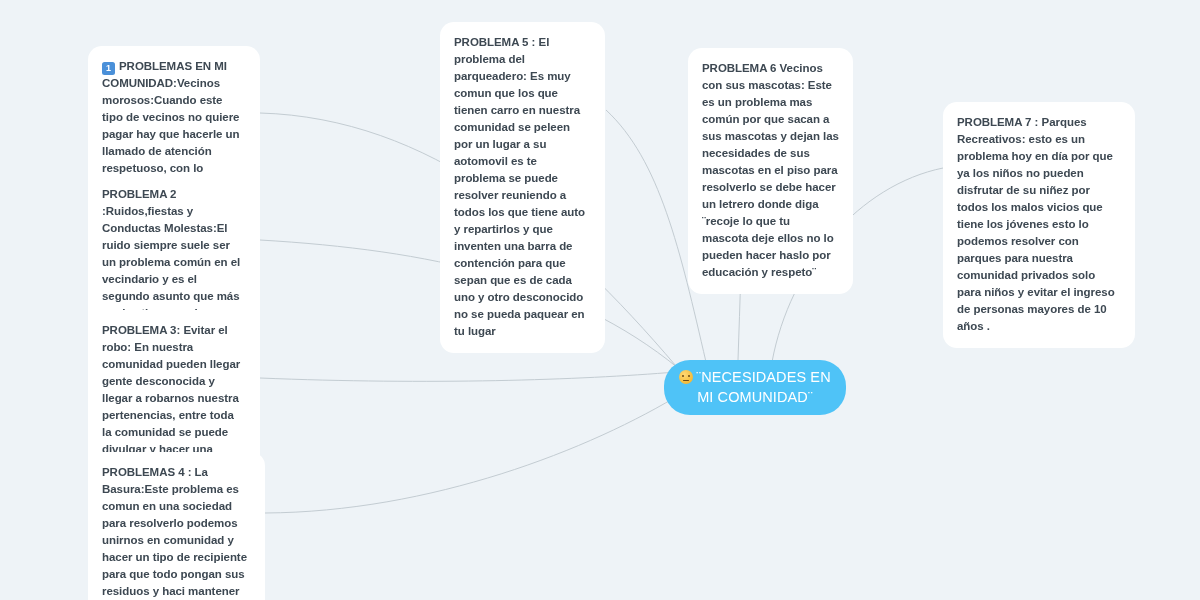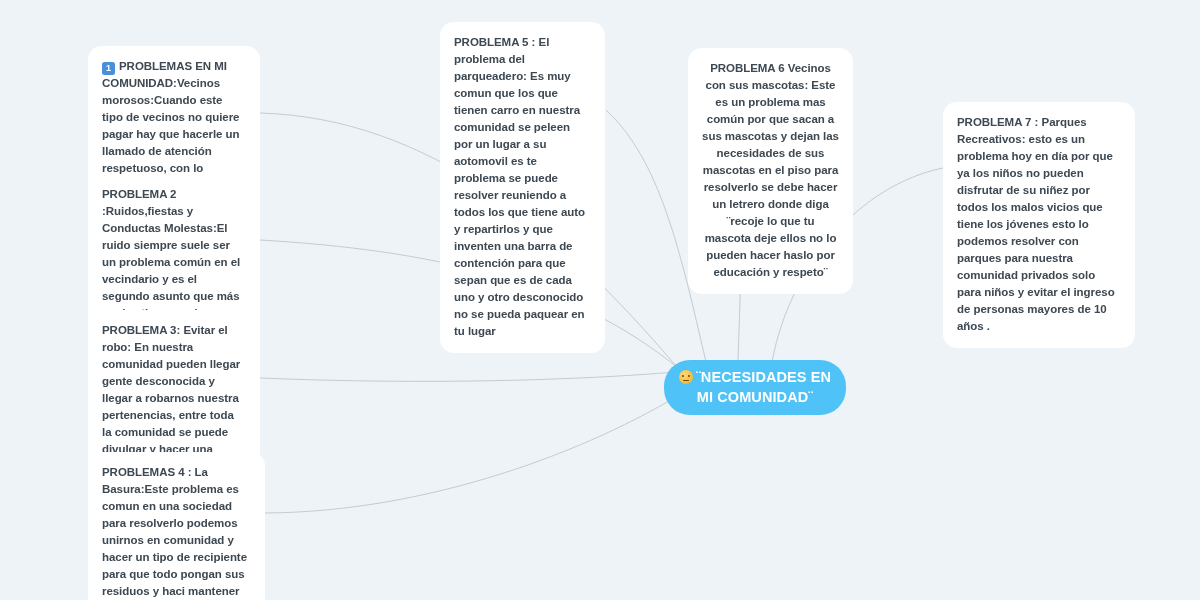--- a/index.html
+++ b/index.html
@@ -62,38 +62,38 @@
   
   #node-1 { left: 88px;  top: 46px;  width: 172px; }
   #node-2 { left: 88px;  top: 174px; width: 172px; }
   #node-3 { left: 88px;  top: 310px; width: 172px; }
   #node-4 { left: 88px;  top: 452px; width: 177px; }
 
   
   #node-5 { left: 440px; top: 22px;  width: 165px; }
 
   
-  #node-6 { left: 688px; top: 48px;  width: 165px; text-align: center; }
+  #node-6 { left: 688px; top: 48px;  width: 165px; }
 
   
   #node-7 { left: 943px; top: 102px; width: 192px; }
 
   
   #central-node {
     position: absolute;
     left: 664px;
     top: 360px;
     width: 182px;
     min-height: 50px;
     background: #4fc3f7;
     border-radius: 26px;
     color: #ffffff;
     font-size: 14.5px;
     line-height: 1.35;
-    font-weight: 700;
+    font-weight: 400;
     letter-spacing: 0.1px;
     display: flex;
     align-items: center;
     justify-content: center;
     text-align: center;
     padding: 8px 14px;
   }
 
   #central-node .hub-inner {
     display: block;

